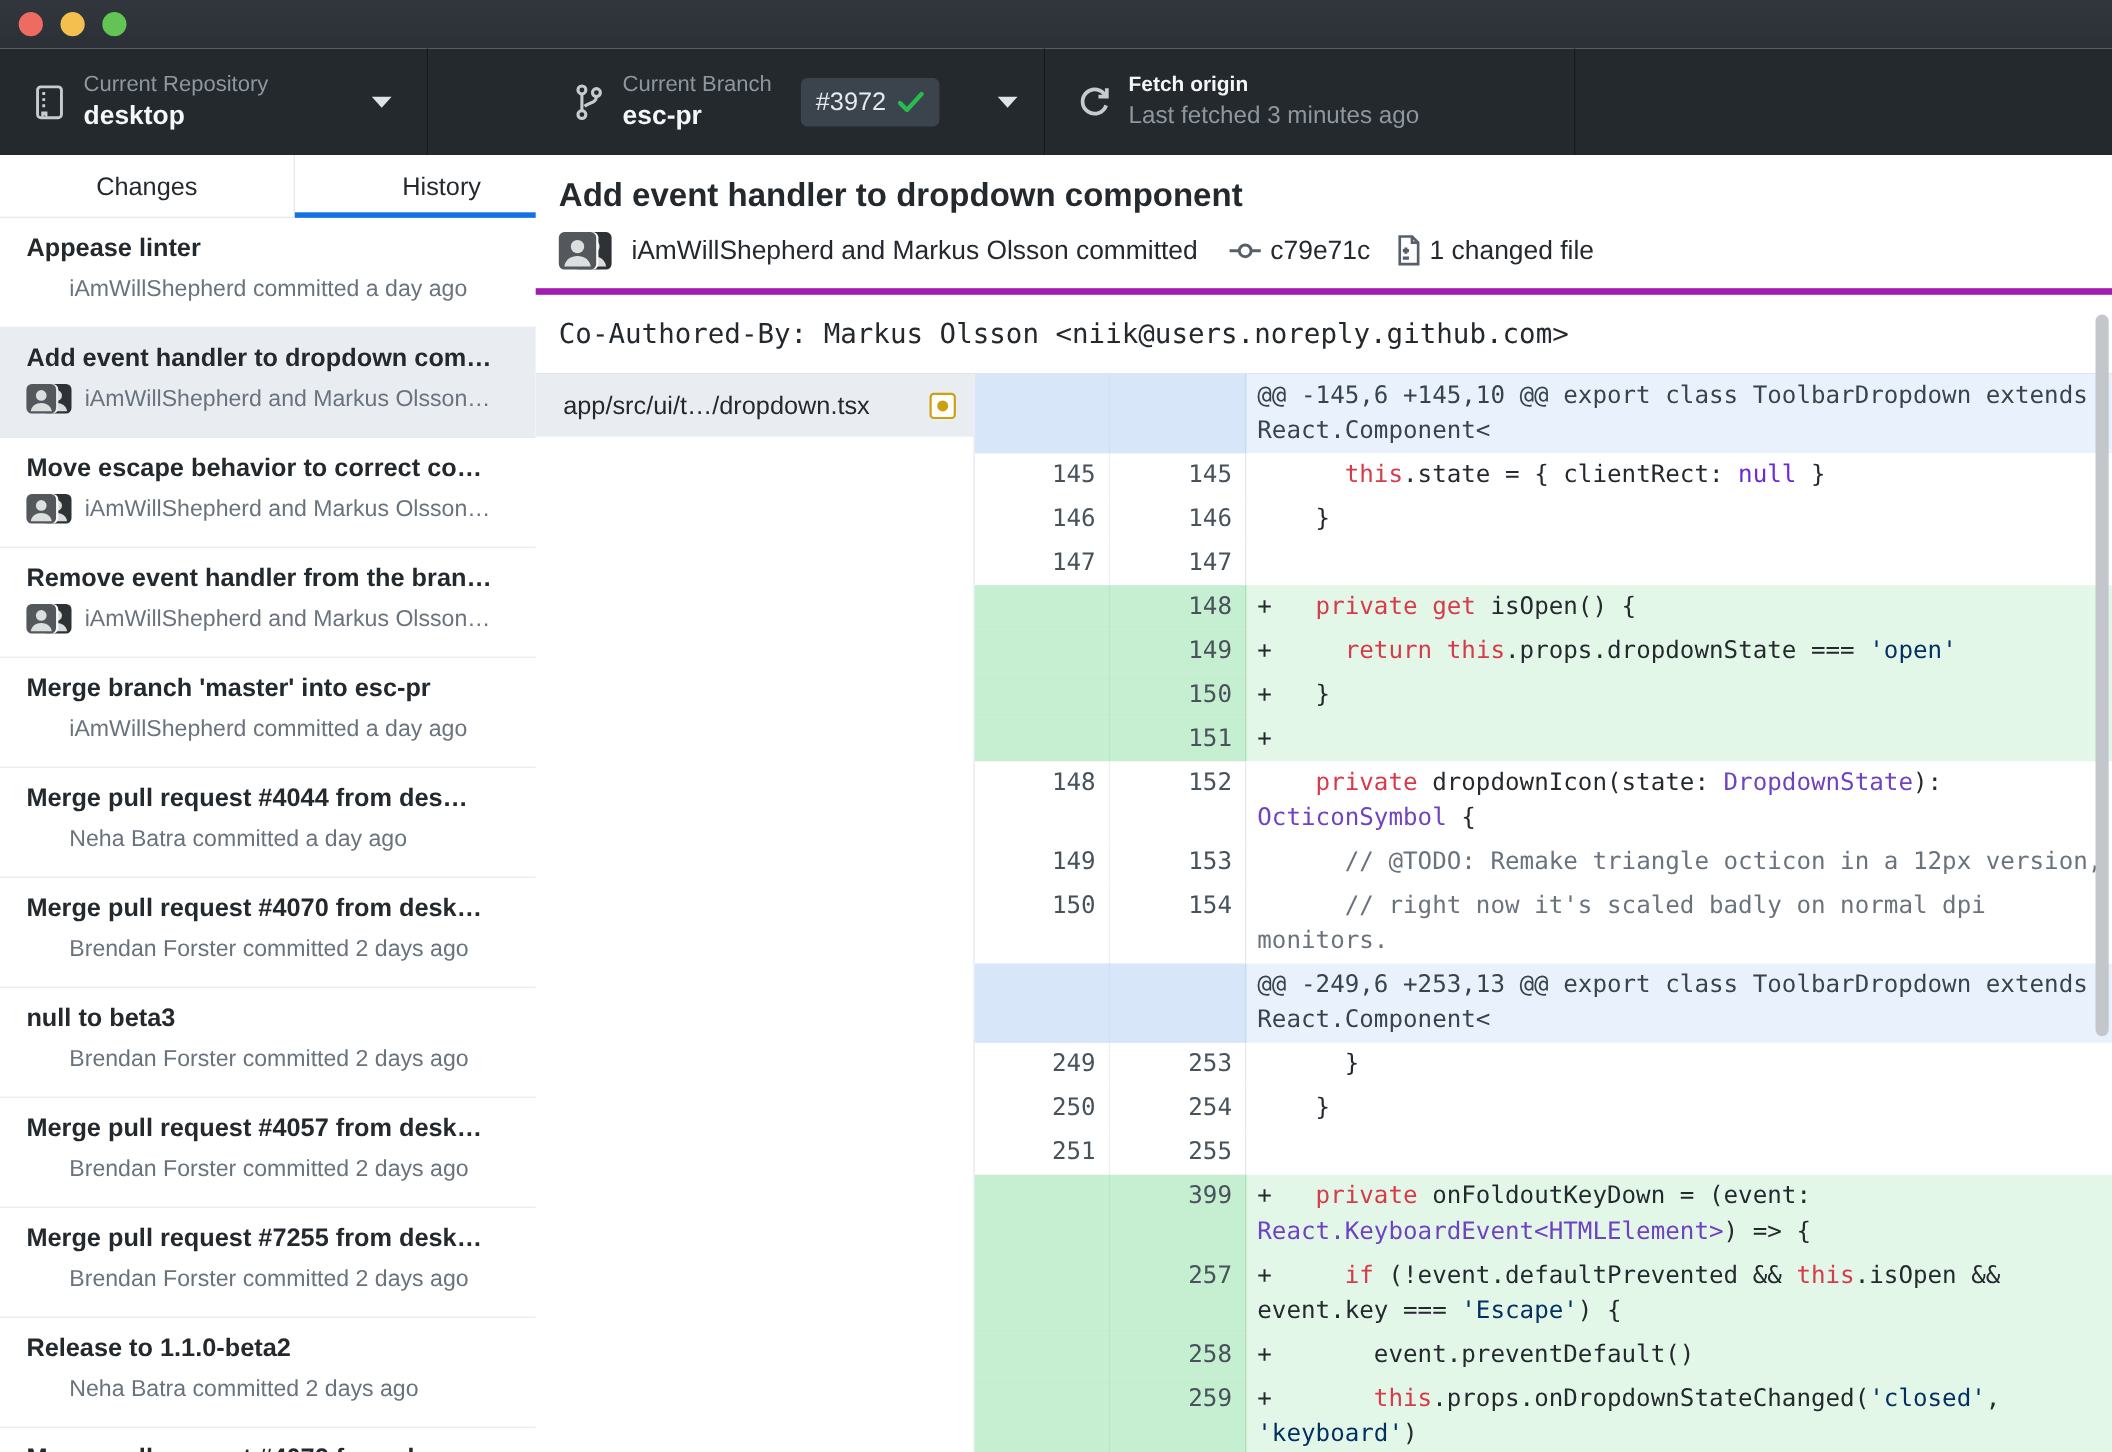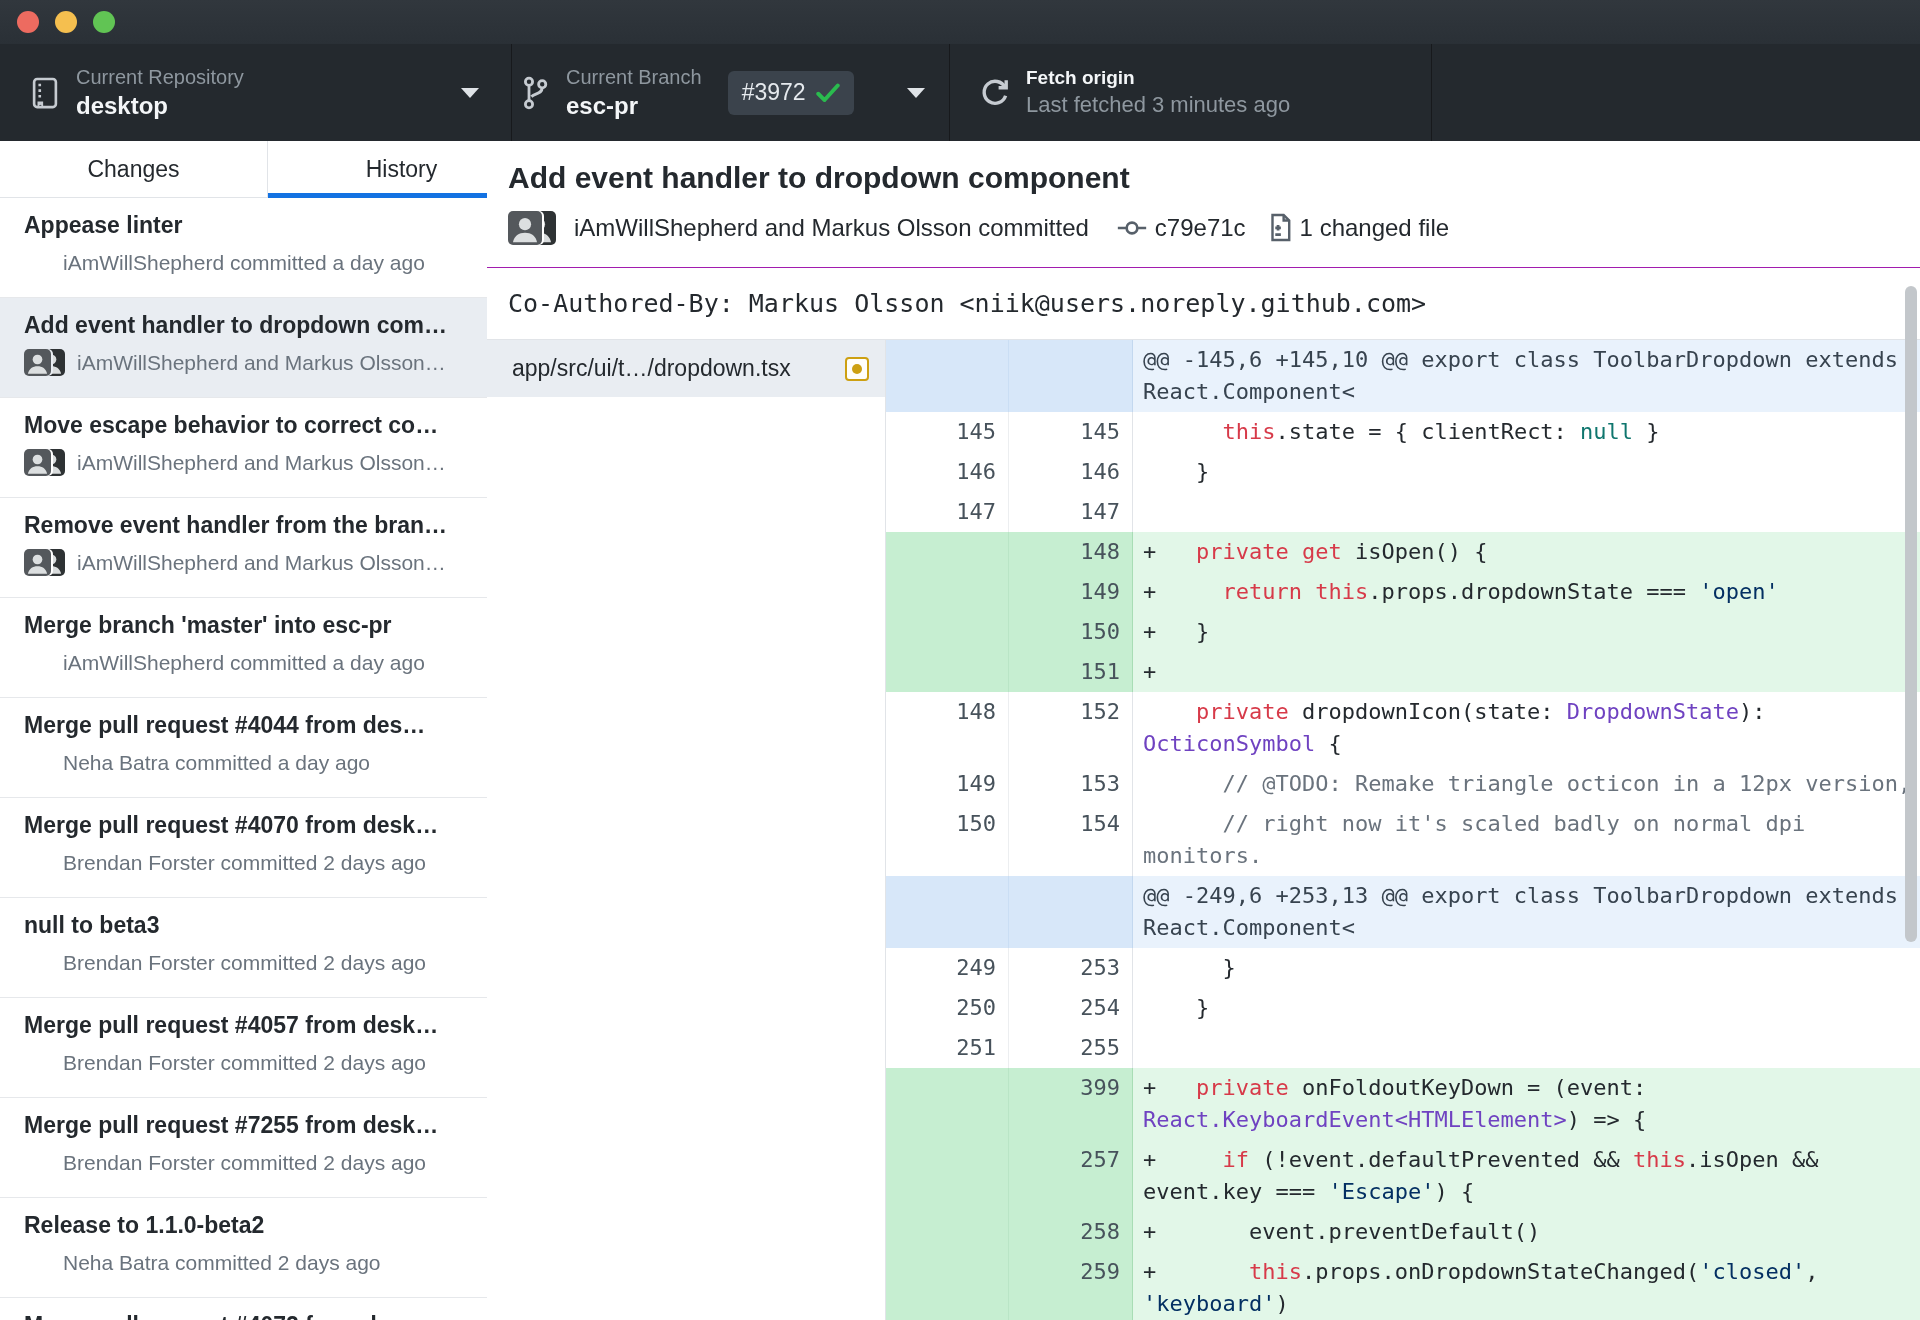--- a/index.html
+++ b/index.html
@@ -11,21 +11,21 @@
   .titlebar { position:absolute; left:0; top:0; width:1920px; height:44px;
     background:linear-gradient(#31373d,#2a3036); }
   .traffic { position:absolute; left:17px; top:11px; display:flex; gap:16px; }
   .tl { width:22px; height:22px; border-radius:50%; }
   .tl.red{ background:#ed6b60; } .tl.yellow{ background:#f5bf4f; } .tl.green{ background:#61c454; }
 
   
   .toolbar { position:absolute; left:0; top:44px; width:1920px; height:97px; background:#24292e; }
   .tb-sect { position:absolute; top:0; height:97px; border-right:1px solid #17191c;
     display:flex; align-items:center; cursor:default; }
-  .tb-repo { left:0; width:512px;justify-content:space-between; } .tb-branch { left:490px; width:460px; } .tb-fetch { left:950px; width:482px; }
+  .tb-repo { left:0; width:389px;justify-content:space-between; } .tb-branch { left:490px; width:460px; } .tb-fetch { left:950px; width:482px; }
   .tb-icon { width:34px; display:flex; justify-content:center; margin:0 14px 0 28px; color:#c6cbd1; flex:none; }
   .tb-text { display:flex; flex-direction:column; gap:3px; min-width:0; }
   .tb-label { font-size:20px; color:#8e979f; }
   .tb-value { font-size:24px; font-weight:bold; color:#f4f6f8; }
   .tb-caret { width:0; height:0; border-left:9px solid transparent; border-right:9px solid transparent;
     border-top:10px solid #dfe3e7; margin-left:auto; }
   .tb-repo .tb-caret { margin-right:32px; }
   .tb-branch .tb-caret { margin-right:24px; }
   .pr-badge { margin-left:26px; background:#3b434c; border-radius:6px; height:44px;
     display:flex; align-items:center; gap:10px; padding:0 14px; }
@@ -57,21 +57,21 @@
   .av-neha { background:#9c8f88; } .av-brendan { background:#75797d; }
   .av-stack { position:relative; flex:none; }
   .av-stack .av { position:absolute; top:0; }
   .av-stack .av:nth-child(2) { left:14px; z-index:0; }
   .av-stack .av:nth-child(1) { left:0; z-index:1; box-shadow:2px 0 0 #fff; }
   .commit-item.selected .av-stack .av:nth-child(1){ box-shadow:2px 0 0 #e9edf2; }
 
   
   .main { position:absolute; left:487px; top:141px; right:0; bottom:0; background:#fff; }
   .commit-summary { position:absolute; left:0; top:0; right:0; height:127px;
-    border-bottom:1px solid #a21caf; padding:20px 0 0 21px; }
+    border-bottom:6px solid #a21caf; padding:20px 0 0 21px; }
   .cs-title { font-size:30px; font-weight:bold; color:#24292e; }
   .cs-meta { display:flex; align-items:center; margin-top:16px; color:#24292e; font-size:24px; }
   .cs-meta .meta-text { margin-left:16px; }
   .cs-meta .ic { display:flex; align-items:center; color:#57606a; }
   .cs-sha { margin-left:8px;text-align:center; } .cs-files { margin-left:8px; }
   .gap28 { width:28px; flex:none; } .gap20 { width:20px; flex:none; }
 
   .commit-desc { position:absolute; left:0; top:127px; right:0; height:72px;
     border-bottom:1px solid #e1e4e8; display:flex; align-items:center; padding-left:21px;
     font-family:"DejaVu Sans Mono", monospace; font-size:25px; color:#24292e; }
@@ -97,21 +97,21 @@
     white-space:pre-wrap; overflow-wrap:break-word; }
   .diff-row.add { background:#e2f7e8; }
   .diff-row.add .g-old, .diff-row.add .g-new { background:#c6eed1; }
   .diff-row.add .g-old { border-right-color:#b9e5c6; }
   .diff-row.add .g-new { border-right-color:#a8ddb5; }
   .diff-row.hunk { background:#e9f2fc; }
   .diff-row.hunk .g-old, .diff-row.hunk .g-new { background:#d7e7f9; }
   .diff-row.hunk .g-old { border-right-color:#cadef4; }
   .diff-row.hunk .g-new { border-right-color:#c3d8ef; }
   .sk{ color:#d73a49; } .ss{ color:#032f62; } .st{ color:#6f42c1; }
-  .sb{ color:#0f766e; } .sc{ color:#6a737d; } .sh{ color:#37434f; }
+  .sb{ color:#6d28d9; } .sc{ color:#6a737d; } .sh{ color:#37434f; }
 
   .scroll-thumb { position:absolute; right:3px; top:145px; width:12px; height:656px;
     border-radius:6px; background:#c3c7cb; }
 </style>
 </head>
 <body>
 
 <div class="app">
 
   <div class="titlebar">

